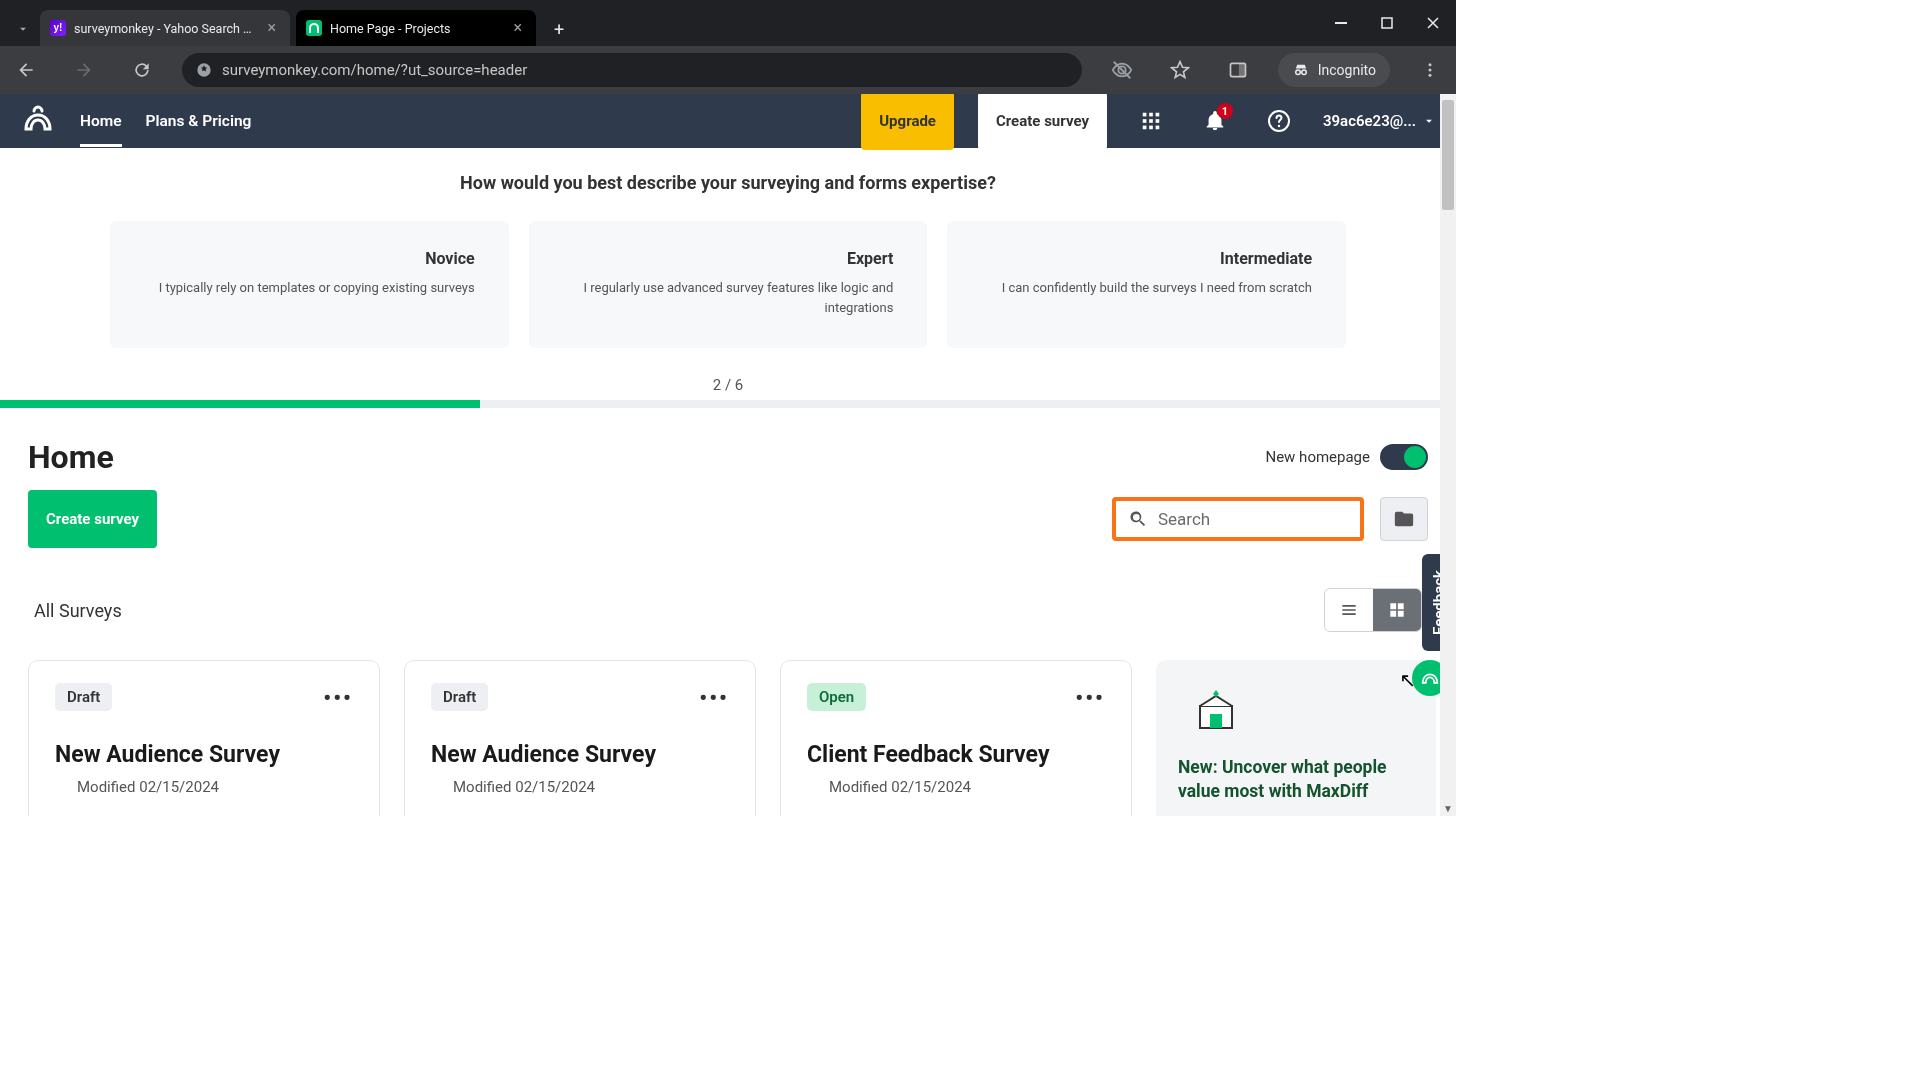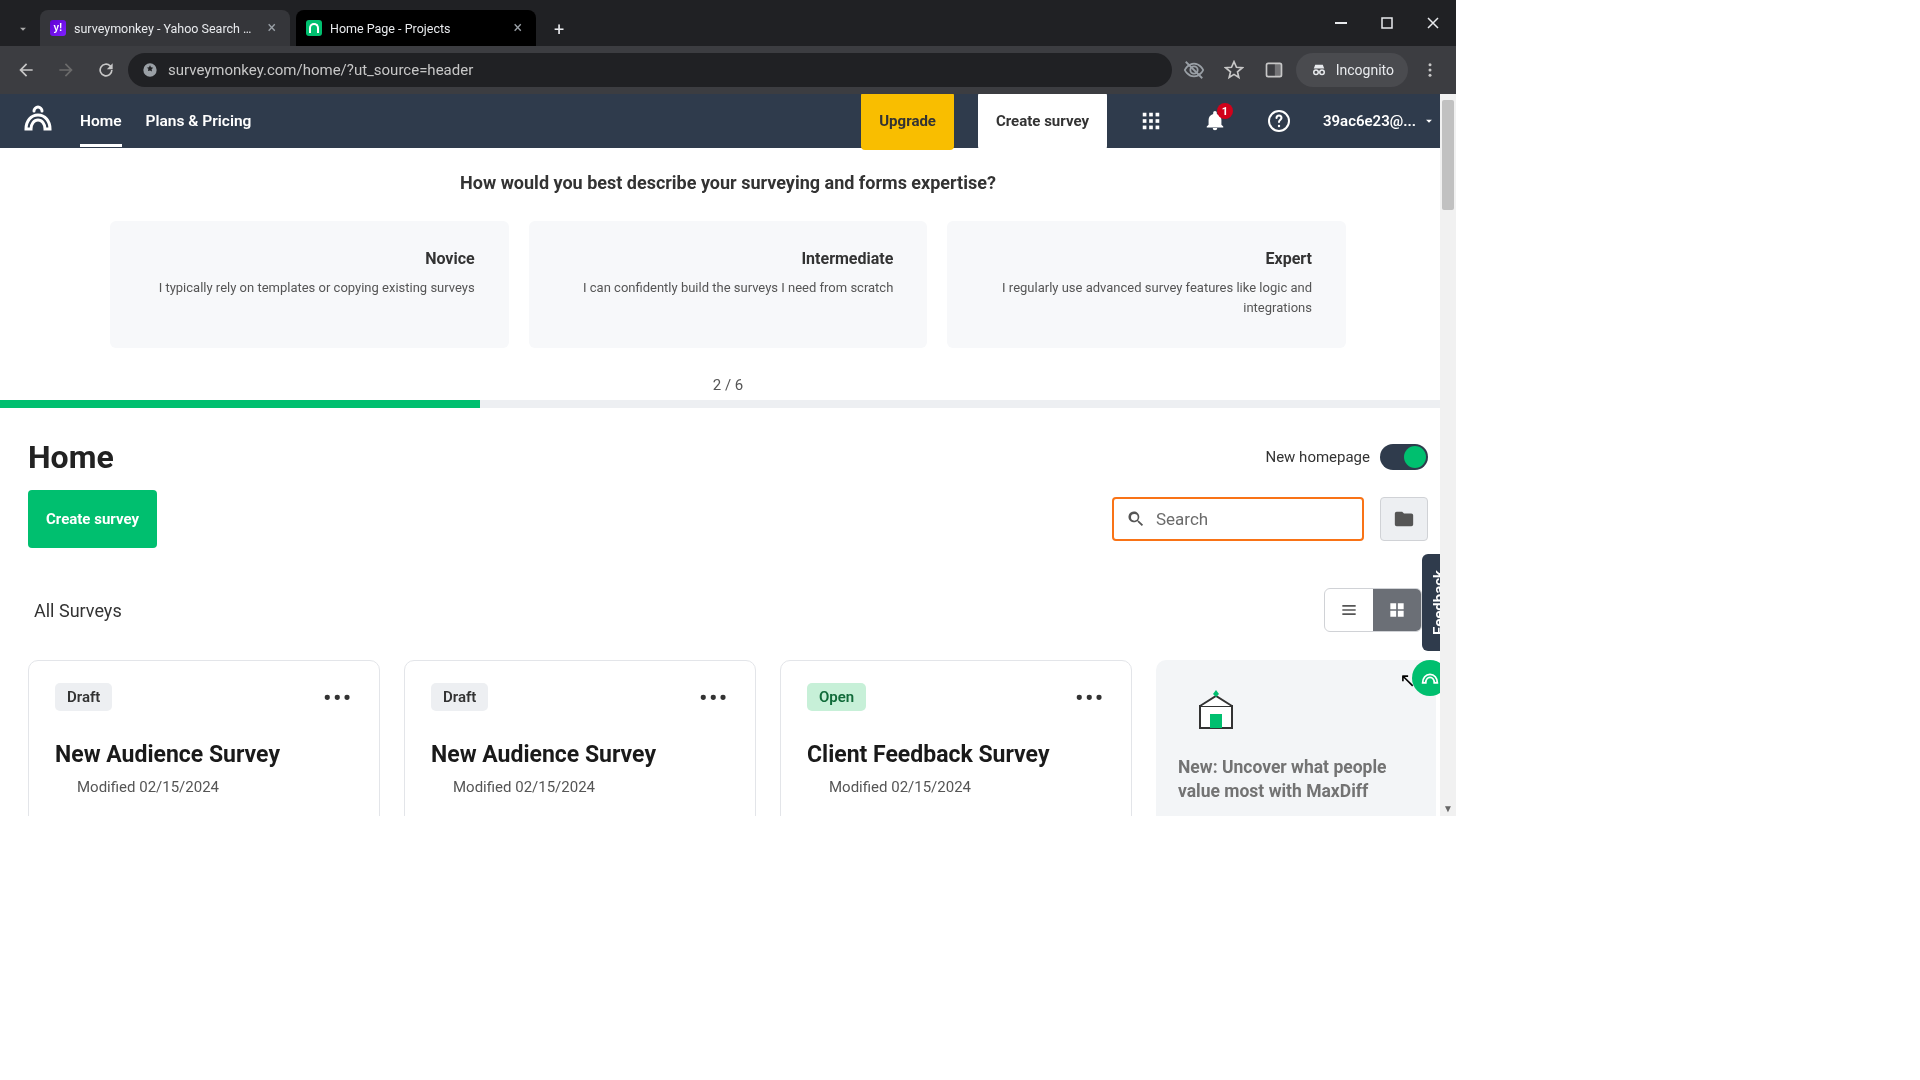--- a/index.html
+++ b/index.html
@@ -16,21 +16,21 @@
   .tab .favicon { width:16px; height:16px; border-radius:3px; flex:none; }
   .fav-yahoo { background:linear-gradient(135deg,#5f01d1,#7e1fff); position:relative; }
   .fav-yahoo::after { content:"y!"; color:#fff; font:700 10px/16px sans-serif; position:absolute; inset:0; text-align:center; }
   .fav-sm { background:#00bf6f; border-radius:50%; position:relative; }
   .fav-sm::after { content:""; position:absolute; inset:3px; border:2px solid #fff; border-bottom:none; border-radius:6px 6px 0 0; }
   .tab-title { color:#e8eaed; font-size:12.5px; white-space:nowrap; overflow:hidden; text-overflow:ellipsis; flex:1; }
   .tab-close { color:#9aa0a6; font-size:16px; line-height:1; padding:2px 4px; }
   .new-tab { color:#e8eaed; font-size:18px; padding:6px 12px; }
   .win-controls { margin-left:auto; display:flex; }
   .win-btn { width:46px; height:46px; display:flex; align-items:center; justify-content:center; color:#e8eaed; }
-  .toolbar { background:#3c3d41; height:48px; display:flex; align-items:center; padding:0 8px; gap:4px; }
+  .toolbar { background:#3c3d41; height:48px; display:flex; align-items:center; padding:0 8px; gap:22px; }
   .tbtn { width:36px; height:36px; display:flex; align-items:center; justify-content:center; border-radius:18px; }
   .tbtn svg { fill:#c7c7c7; }
   .addr { flex:1; background:#202124; border-radius:20px; height:34px; display:flex; align-items:center; padding:0 14px; gap:10px; color:#c7c7c7; font-size:15px; }
   .addr svg { fill:#9aa0a6; }
   .chip { display:flex; align-items:center; gap:8px; background:#4a4b4f; border-radius:18px; height:34px; padding:0 14px; color:#e8eaed; font-size:14px; }
 
   
   .page { position:relative; height:calc(100% - 94px); background:#fff; overflow:hidden; }
   .page-scroll { height:100%; overflow:hidden; }
   .scrollbar { position:absolute; right:0; top:0; bottom:0; width:16px; background:#f1f1f1; }
@@ -66,21 +66,21 @@
 
   
   .home-sec { padding:22px 28px 0; }
   .home-head { display:flex; align-items:center; }
   .home-title { font-size:32px; font-weight:700; color:#222; }
   .toggle-wrap { margin-left:auto; display:flex; align-items:center; gap:10px; font-size:15px; color:#333; }
   .toggle { width:48px; height:26px; background:#2f3b4c; border-radius:13px; position:relative; }
   .toggle .knob { position:absolute; right:2px; top:2px; width:22px; height:22px; border-radius:50%; background:#00bf6f; }
   .home-row2 { display:flex; align-items:center; gap:16px; margin-top:14px; }
   .btn-green { background:#00bf6f; color:#fff; }
-  .search { margin-left:auto; width:252px; height:44px; border:2px solid #f97316; border-radius:4px; display:flex; align-items:center; padding:16px 12px; gap:10px; color:#6b6b6b; font-size:17px; }
+  .search { margin-left:auto; width:252px; height:44px; border:4px solid #f97316; border-radius:4px; display:flex; align-items:center; padding:16px 12px; gap:10px; color:#6b6b6b; font-size:17px; }
   .search svg { fill:#555; }
   .folder-btn { width:48px; height:44px; border:1px solid #d0d2d6; background:#edeff2; border-radius:4px; display:flex; align-items:center; justify-content:center; }
   .folder-btn svg { fill:#555; }
 
   
   .list-head { display:flex; align-items:center; margin-top:40px; padding:0 6px; }
   .list-title { font-size:18px; color:#333; }
   .view-toggle { margin-left:auto; display:flex; border:1px solid #d0d2d6; border-radius:6px; overflow:hidden; }
   .view-btn { width:48px; height:42px; display:flex; align-items:center; justify-content:center; }
   .view-btn svg { fill:#555; }
@@ -92,21 +92,21 @@
   .card-top { display:flex; align-items:center; }
   .chip-status { font-size:15px; font-weight:600; padding:5px 12px; border-radius:5px; }
   .chip-draft { background:#edeff2; color:#333; }
   .chip-open { background:#c7f0d8; color:#116b3a; }
   .more { margin-left:auto; font-size:22px; letter-spacing:2px; color:#333; font-weight:700; }
   .card-title { font-size:23px; font-weight:700; color:#1a1a1a; margin-top:30px; }
   .card-meta { color:#555; font-size:15px; margin-top:10px;margin-left:22px; }
 
   .promo { flex:0 0 280px; background:#f3f5f7; border-radius:10px; padding:22px 22px; }
   .promo-icon { width:60px; height:50px; margin:6px 0 14px 8px; }
-  .promo-title { font-weight:700; font-size:17.5px; color:#737373; line-height:1.35; }
+  .promo-title { font-weight:700; font-size:17.5px; color:#14532d; line-height:1.35; }
   .promo-body { color:#444; font-size:16px; line-height:1.55; margin-top:12px; }
 
   
   .feedback-tab { position:absolute; right:0; top:460px; background:#2f3b4c; color:#fff; writing-mode:vertical-rl; transform:rotate(180deg); padding:16px 8px; font-weight:600; font-size:15px; border-radius:0 6px 6px 0; }
   .help-bubble { position:absolute; right:8px; top:566px; width:36px; height:36px; border-radius:50%; background:#00bf6f; display:flex; align-items:center; justify-content:center; }
   .help-bubble svg { fill:#fff; }
   .cursor { position:absolute; right:40px; top:574px; font-size:20px; color:#000; pointer-events:none; }
 </style>
 </head>
 <body>
@@ -254,26 +254,26 @@
     </div>
 
     <div class="onboard">
       <div class="onboard-q">How would you best describe your surveying and forms expertise?</div>
       <div class="opt-row">
         <div class="opt">
           <div class="opt-title">Novice</div>
           <div class="opt-desc">I typically rely on templates or copying existing surveys</div>
         </div>
         <div class="opt">
+          <div class="opt-title">Expert</div>
+          <div class="opt-desc">I regularly use advanced survey features like logic and integrations</div>
+        </div>
+        <div class="opt">
           <div class="opt-title">Intermediate</div>
           <div class="opt-desc">I can confidently build the surveys I need from scratch</div>
-        </div>
-        <div class="opt">
-          <div class="opt-title">Expert</div>
-          <div class="opt-desc">I regularly use advanced survey features like logic and integrations</div>
         </div>
       </div>
       <div class="page-count">2 / 6</div>
       <div class="progress">
         <div class="progress-fill"></div>
       </div>
     </div>
 
     <div class="home-sec">
       <div class="home-head">

